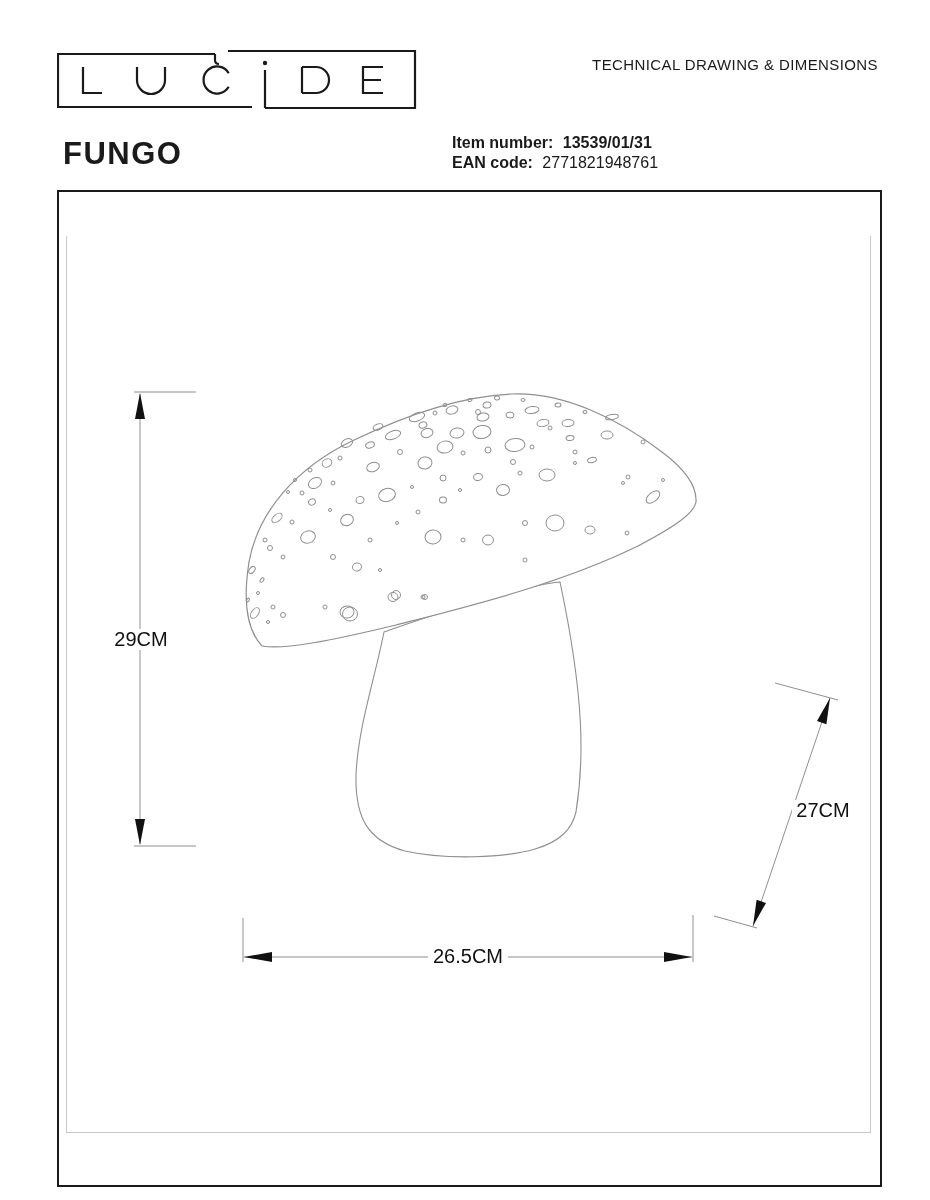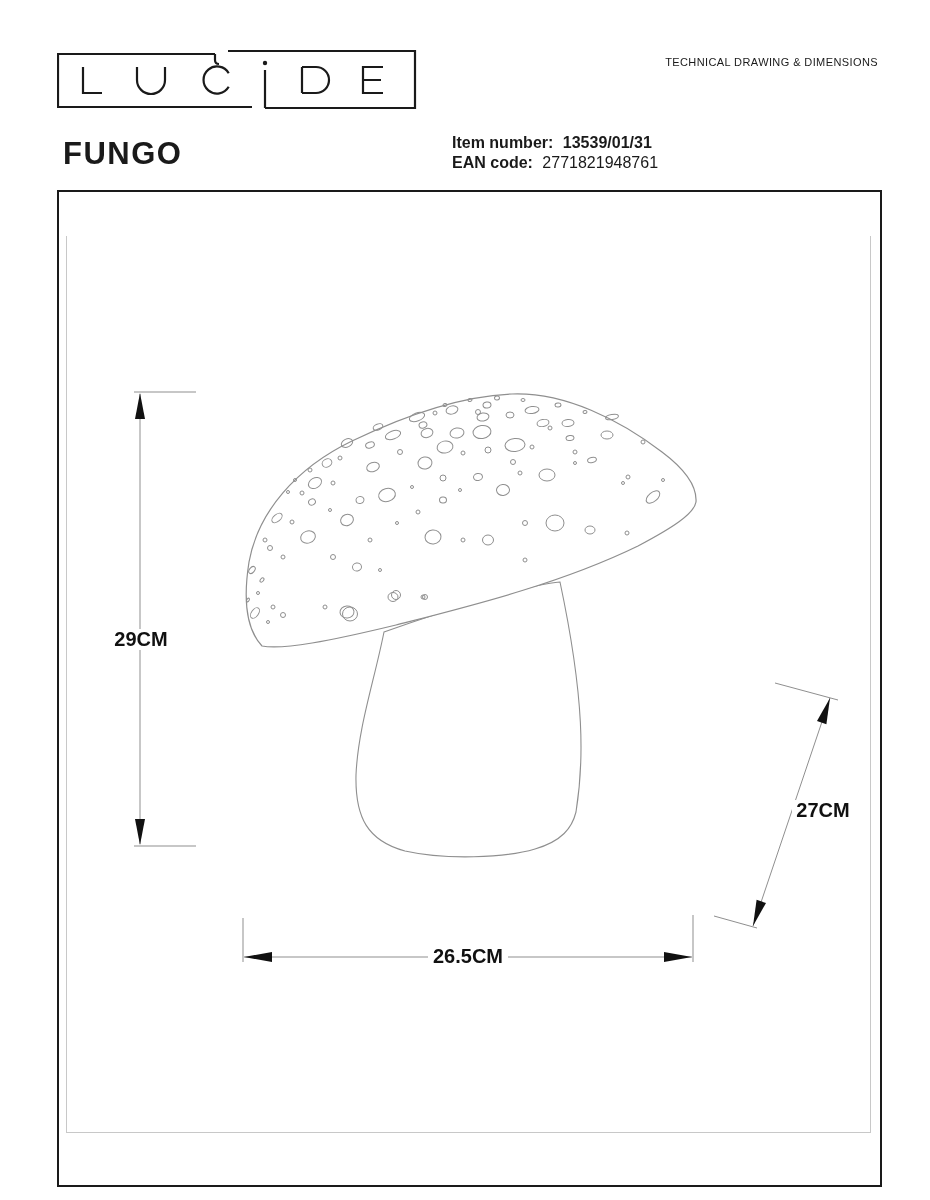--- a/index.html
+++ b/index.html
@@ -5,21 +5,21 @@
   html,body{margin:0;padding:0;background:#ffffff;}
   #page{
     position:relative;width:930px;height:1200px;background:#ffffff;overflow:hidden;
     font-family:"Liberation Sans", sans-serif;color:#1a1a1a;
   }
   .abs{position:absolute;}
 
   
   #logo{left:57px;top:46px;width:360px;height:66px;}
   #doc-title{
-    right:52px;top:56px;font-size:11px;font-weight:400;letter-spacing:.4px;
+    right:52px;top:56px;font-size:15px;font-weight:400;letter-spacing:.4px;
     color:#1a1a1a;white-space:nowrap;
   }
   #product-name{
     left:63px;top:136px;font-size:31px;font-weight:700;letter-spacing:1.5px;
   }
   #codes{left:452px;top:133px;font-size:16px;line-height:20px;}
   #codes .row{white-space:nowrap;}
   #codes .lbl{font-weight:700;}
   #codes .val-bold{font-weight:700;margin-left:5px;text-align:right;}
   #codes .val-reg{font-weight:400;margin-left:5px;}
@@ -30,21 +30,21 @@
     border:2px solid #1a1a1a;background:#ffffff;
   }
   #inner-frame{
     left:66px;top:236px;width:803px;height:896px;
     border-left:1px solid #c8c8c8;border-right:1px solid #c8c8c8;border-bottom:1px solid #c8c8c8;
   }
   #drawing-svg{left:0;top:0;width:930px;height:1200px;}
 
   
   .dim-label{
-    background:#ffffff;color:#111;font-size:20px;font-weight:700;
+    background:#ffffff;color:#111;font-size:20px;font-weight:400;
     text-align:center;line-height:21px;white-space:nowrap;
   }
   #dim-height-label{left:109px;top:629px;width:64px;}
   #dim-diagonal-label{left:792px;top:800px;width:62px;}
   #dim-width-label{left:428px;top:938px;width:80px;margin-top:8px;}
 </style>
 </head>
 <body>
 
 <div id="page">

